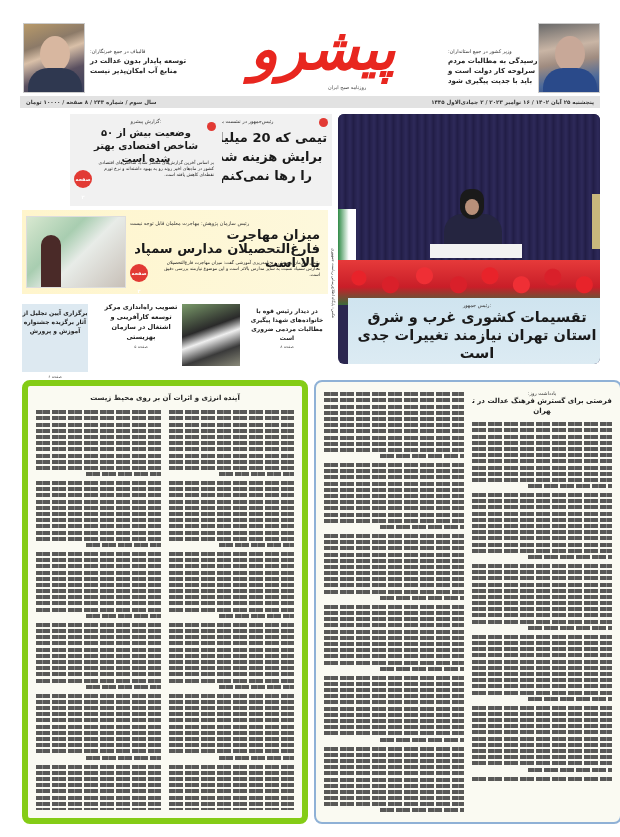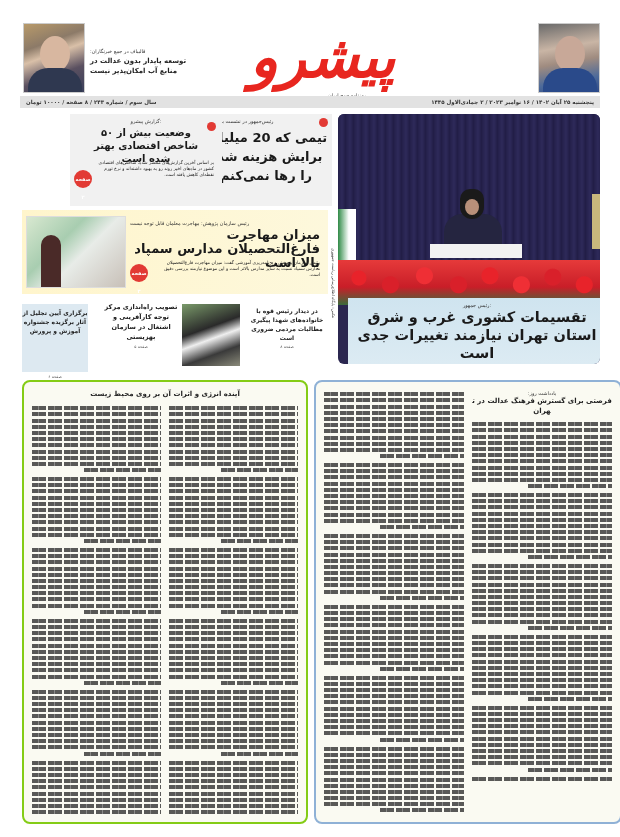--- a/index.html
+++ b/index.html
@@ -4,21 +4,21 @@
 <style>
   * { box-sizing: border-box; margin: 0; padding: 0; }
   html, body { width: 620px; height: 837px; background: #ffffff; overflow: hidden; }
   body { font-family: "DejaVu Sans", sans-serif; position: relative; color: #1a1a1a; }
   .page { position: absolute; left: 18px; top: 8px; width: 584px; height: 822px; }
   .abs { position: absolute; }
   .rtl { direction: rtl; text-align: left; }
   .center { text-align: center; }
 
   
-  .masthead-logo { left: 232px; top: 2px; width: 130px; height: 86px; margin-top: 8px; }
+  .masthead-logo { left: 232px; top: 2px; width: 130px; height: 86px; }
   .logo-text { position: absolute; left: 0; top: 0; width: 130px; height: 78px; font-family: "DejaVu Serif", serif; font-size: 58px; color: #e8261f; font-weight: bold; text-align: center; line-height: 78px; font-style: italic; letter-spacing: -2px; }
   .logo-sub { position: absolute; left: 78px; top: 74px; font-size: 5px; color: #444; }
   .portrait { border: 1px solid #ccc; overflow: hidden; }
   .portrait-left { left: 5px; top: 15px; width: 62px; height: 70px; background: linear-gradient(160deg, #b89a6a 0%, #8c7a68 30%, #d9c0a8 45%, #5a5060 70%, #3a3f5a 100%); }
   .portrait-right { left: 520px; top: 15px; width: 62px; height: 70px; background: linear-gradient(170deg, #6a6a6a 0%, #c9b5a5 35%, #a08c80 55%, #4d6a9a 80%, #2f4a86 100%); }
   .face { position: absolute; left: 16px; top: 12px; width: 30px; height: 36px; border-radius: 50%; background: #d8b7a0; }
   .face.r { background: #c8a898; }
   .body-shape { position: absolute; left: 4px; top: 44px; width: 54px; height: 30px; border-radius: 20px 20px 0 0; background: #2f3850; }
   .body-shape.r { background: #2a4a8a; }
   .quote { font-size: 7px; line-height: 10px; font-weight: bold; color: #222; }
@@ -70,21 +70,21 @@
   .mig-person { position: absolute; left: 14px; top: 18px; width: 20px; height: 52px; border-radius: 10px 10px 0 0; background: #4a2a28; }
 
   
   .mini { top: 290px; height: 78px; }
   .mini-text { font-size: 7px; line-height: 10px; font-weight: bold; direction: rtl; text-align: center; color: #1a1a1a; }
   .mini-src { font-size: 4px; color: #555; text-align: center; margin-top: 2px; }
   .mini-photo { left: 164px; top: 296px; width: 58px; height: 62px; background: linear-gradient(160deg, #7a9a6a 0%, #2a2a2a 40%, #efefef 55%, #3a3a3a 75%, #8a8a7a 100%); }
 
   
   .panel { top: 372px; height: 444px; border-radius: 8px; background: #fafaf2; padding: 8px 8px; }
-  .panel-green { left: 4px; width: 286px; border: 2px solid #84cc16; }
+  .panel-green { left: 4px; width: 286px; border: 6px solid #84cc16; }
   .panel-blue { left: 296px; width: 308px; border: 2px solid #8fb1d6; }
   .panel-title { font-size: 7px; font-weight: bold; text-align: center; direction: rtl; color: #222; margin-bottom: 4px; }
   .cols { position: absolute; left: 8px; right: 8px; top: 22px; bottom: 8px; display: flex; gap: 8px; direction: rtl; }
   .col { flex: 1; font-size: 4.2px; line-height: 6.2px; color: #1e1e1e; text-align: justify; direction: rtl; overflow: hidden; word-break: break-all; }
   .textline { height: 4px; margin: 2.2px 0; background: repeating-linear-gradient(90deg, #2b2b2b 0 6px, #6a6a6a 6px 7px, #2b2b2b 7px 14px, transparent 14px 16px); opacity: 0.78; }
   .textline.short { width: 60%; margin-right: 0; margin-left: auto; }
   .textline.gap { margin-top: 5px; }
   .blue-head { text-align: center; margin-bottom: 6px; }
   .blue-head .k { font-size: 5px; color: #333; }
   .blue-head .t { font-size: 7px; font-weight: bold; line-height: 10px; color: #222; }
@@ -101,20 +101,24 @@
   <div class="abs quote quote-left rtl">
     <div class="kicker">قالیباف در جمع خبرنگاران:</div>
     <div>توسعه پایدار بدون عدالت در منابع آب امکان‌پذیر نیست</div>
   </div>
 
   <div class="abs masthead-logo">
     <div class="logo-text">پیشرو</div>
     <div class="logo-sub">روزنامه صبح ایران</div>
   </div>
 
+  <div class="abs quote quote-right rtl">
+    <div class="kicker">وزیر کشور در جمع استانداران:</div>
+    <div>رسیدگی به مطالبات مردم سرلوحه کار دولت است و باید با جدیت پیگیری شود</div>
+  </div>
   <div class="abs portrait portrait-right">
     <div class="face r"></div>
     <div class="body-shape r"></div>
   </div>
 
   <div class="abs dateline">
     <span class="l">سال سوم / شماره ۲۴۳ / ۸ صفحه / ۱۰۰۰۰ تومان</span>
     <span class="r">پنجشنبه ۲۵ آبان ۱۴۰۲ / ۱۶ نوامبر ۲۰۲۳ / ۲ جمادی‌الاول ۱۴۴۵</span>
   </div>
 
@@ -158,21 +162,21 @@
     <div class="box-body" style="position:absolute; left:132px; right:8px; top:50px;">رئیس سازمان پژوهش و برنامه‌ریزی آموزشی گفت: میزان مهاجرت فارغ‌التحصیلان مدارس سمپاد نسبت به سایر مدارس بالاتر است و این موضوع نیازمند بررسی دقیق است.</div>
     <div class="badge" style="left:108px; top:54px;">صفحه ۳</div>
   </div>
 
   <div class="abs mini" style="left:232px; width:74px;">
     <div class="mini-text" style="font-size:6px; line-height:9px; margin-top:8px;">در دیدار رئیس قوه با خانواده‌های شهدا پیگیری مطالبات مردمی ضروری است</div>
     <div class="mini-src">صفحه ۸</div>
   </div>
   <div class="abs mini-photo"></div>
   <div class="abs mini" style="left:86px; width:74px;">
-    <div class="mini-text" style="font-size:6.5px; line-height:10px; margin-top:4px;">تصویب راه‌اندازی مرکز توجه کارآفرینی و اشتغال در سازمان بهزیستی</div>
+    <div class="mini-text" style="font-size:6.5px; line-height:10px; margin-top:4px;">تصویب راه‌اندازی مرکز توسعه کارآفرینی و اشتغال در سازمان بهزیستی</div>
     <div class="mini-src">صفحه ۵</div>
   </div>
   <div class="abs mini" style="left:4px; width:66px; background:#dde9f1; height:68px; top:296px; padding-top:4px;">
     <div class="mini-text" style="font-size:6px; line-height:9px;">برگزاری آیین تجلیل از آثار برگزیده جشنواره آموزش و پرورش</div>
   </div>
   <div class="abs mini-src" style="left:4px; top:364px; width:66px;">صفحه ۶</div>
 
   <div class="abs panel panel-green">
     <div class="panel-title">آینده انرژی و اثرات آن بر روی محیط زیست</div>
     <div class="cols">

